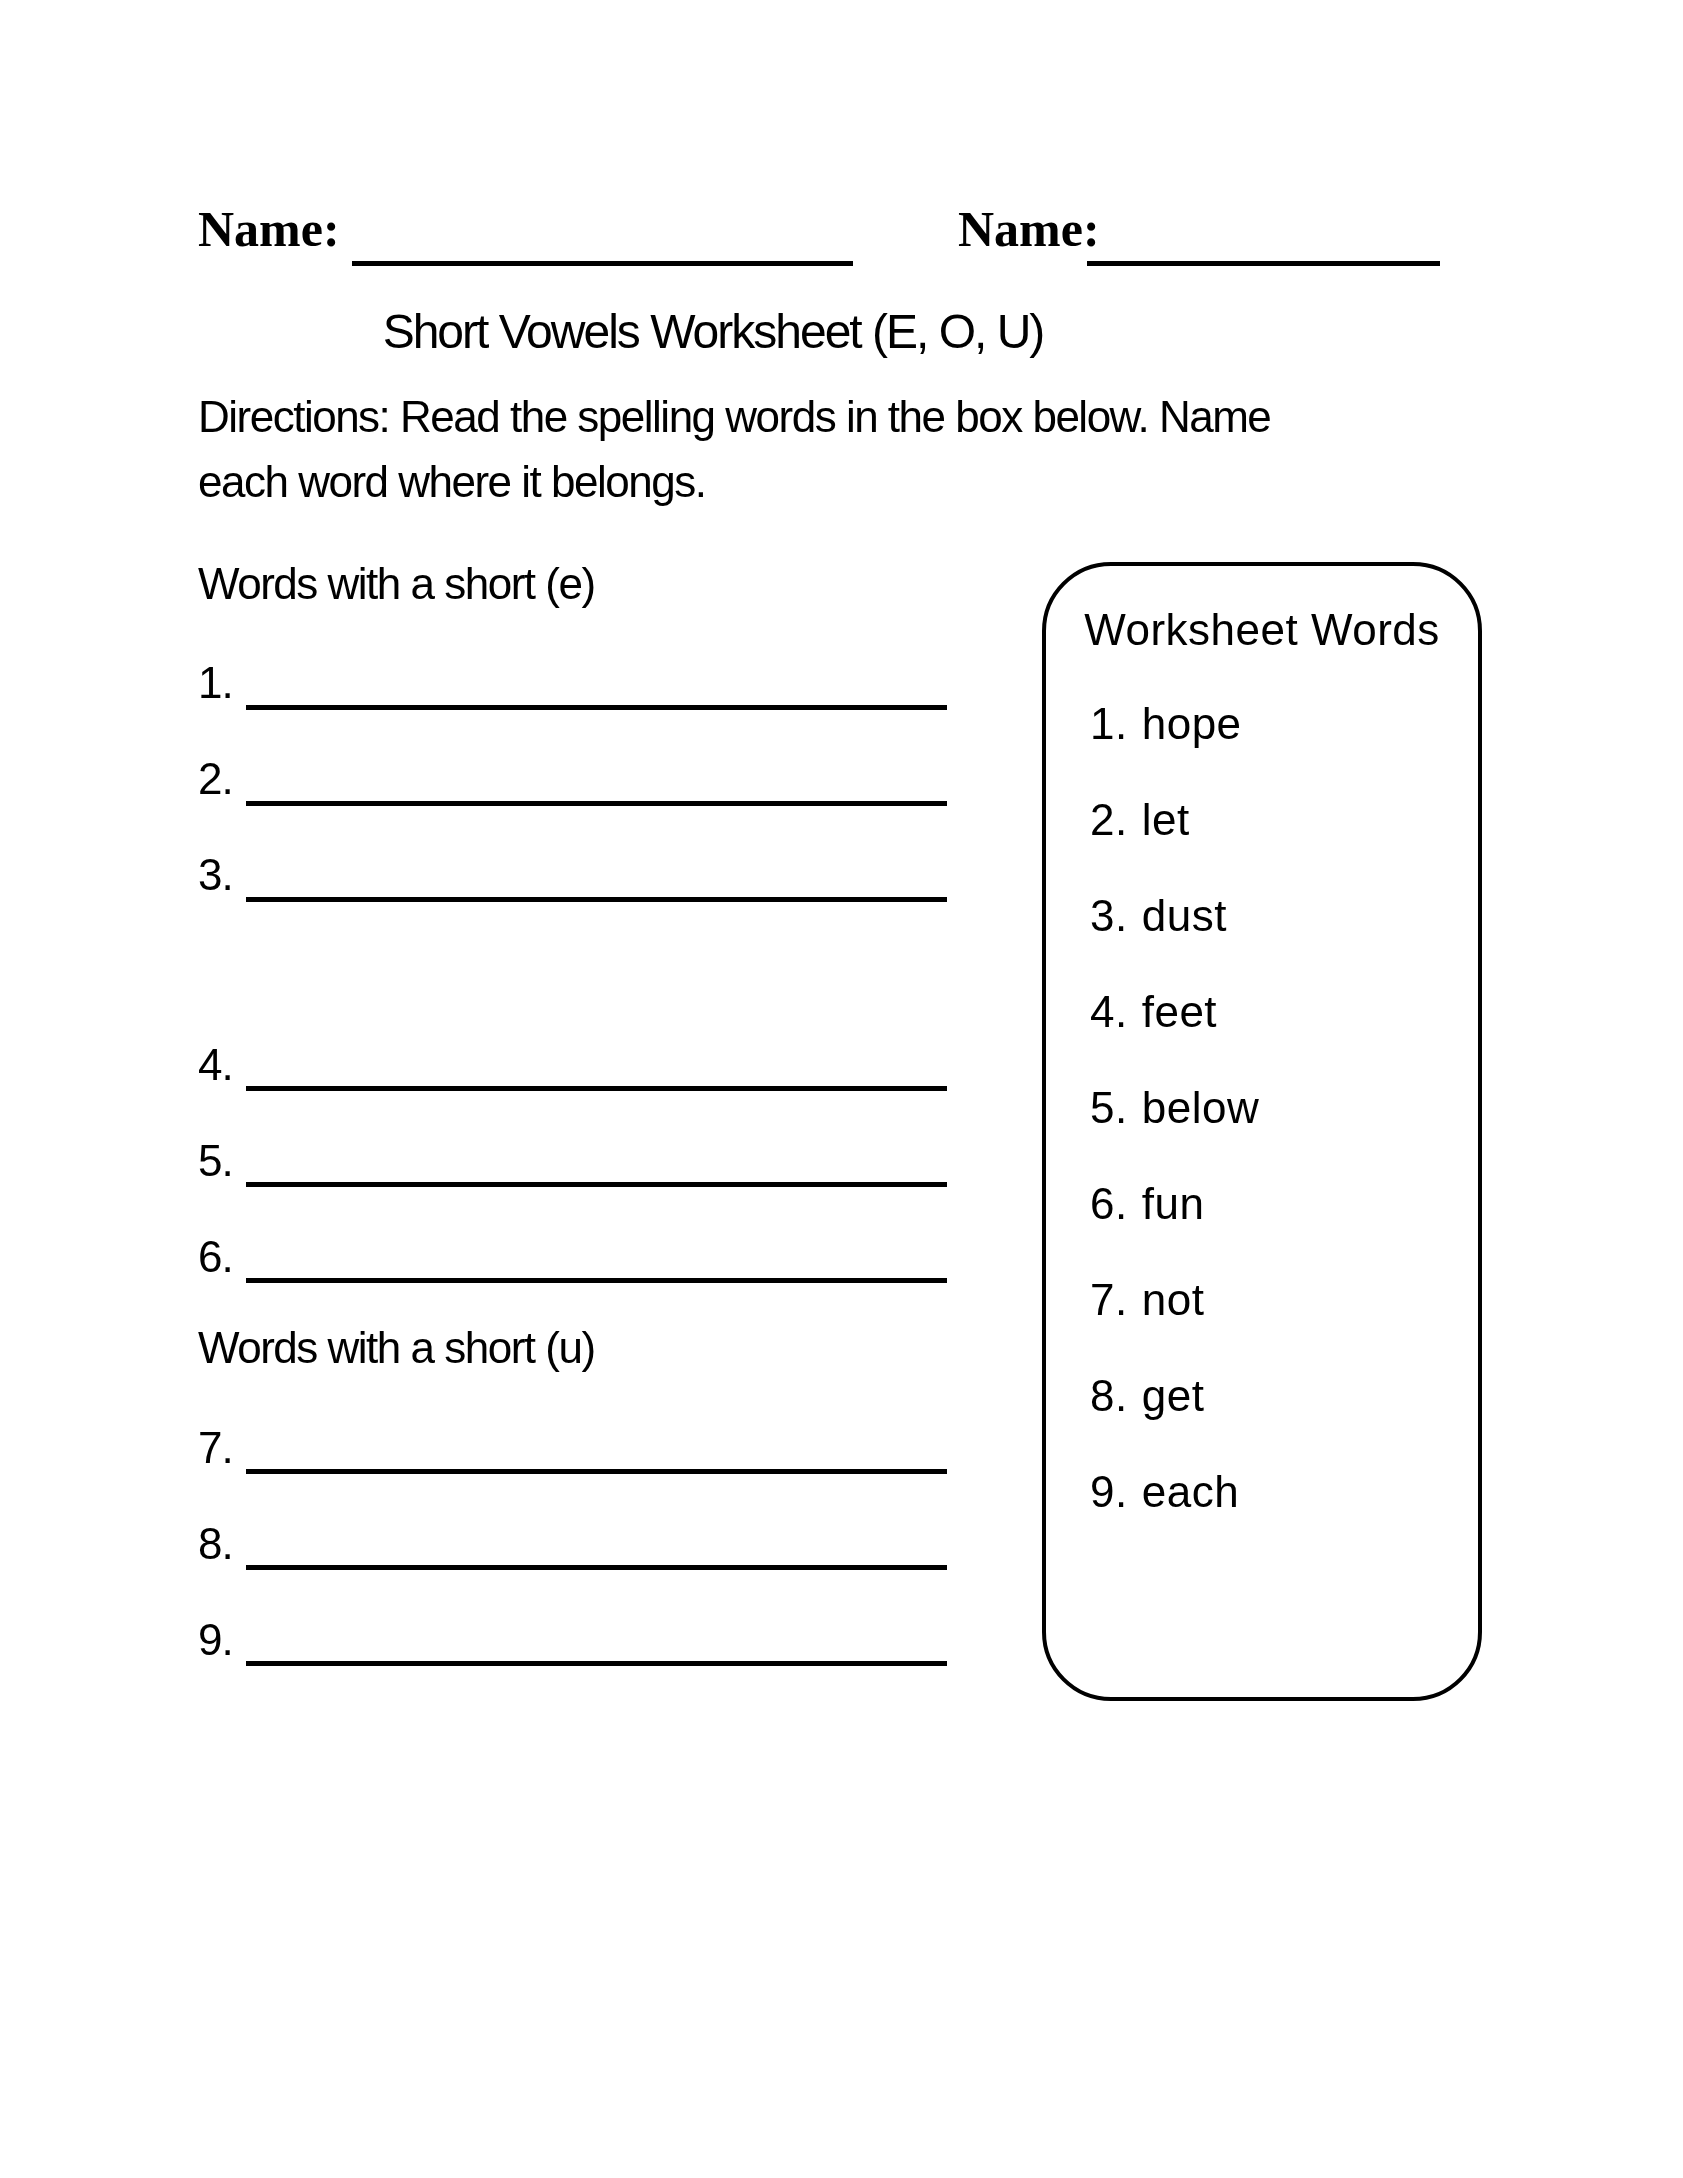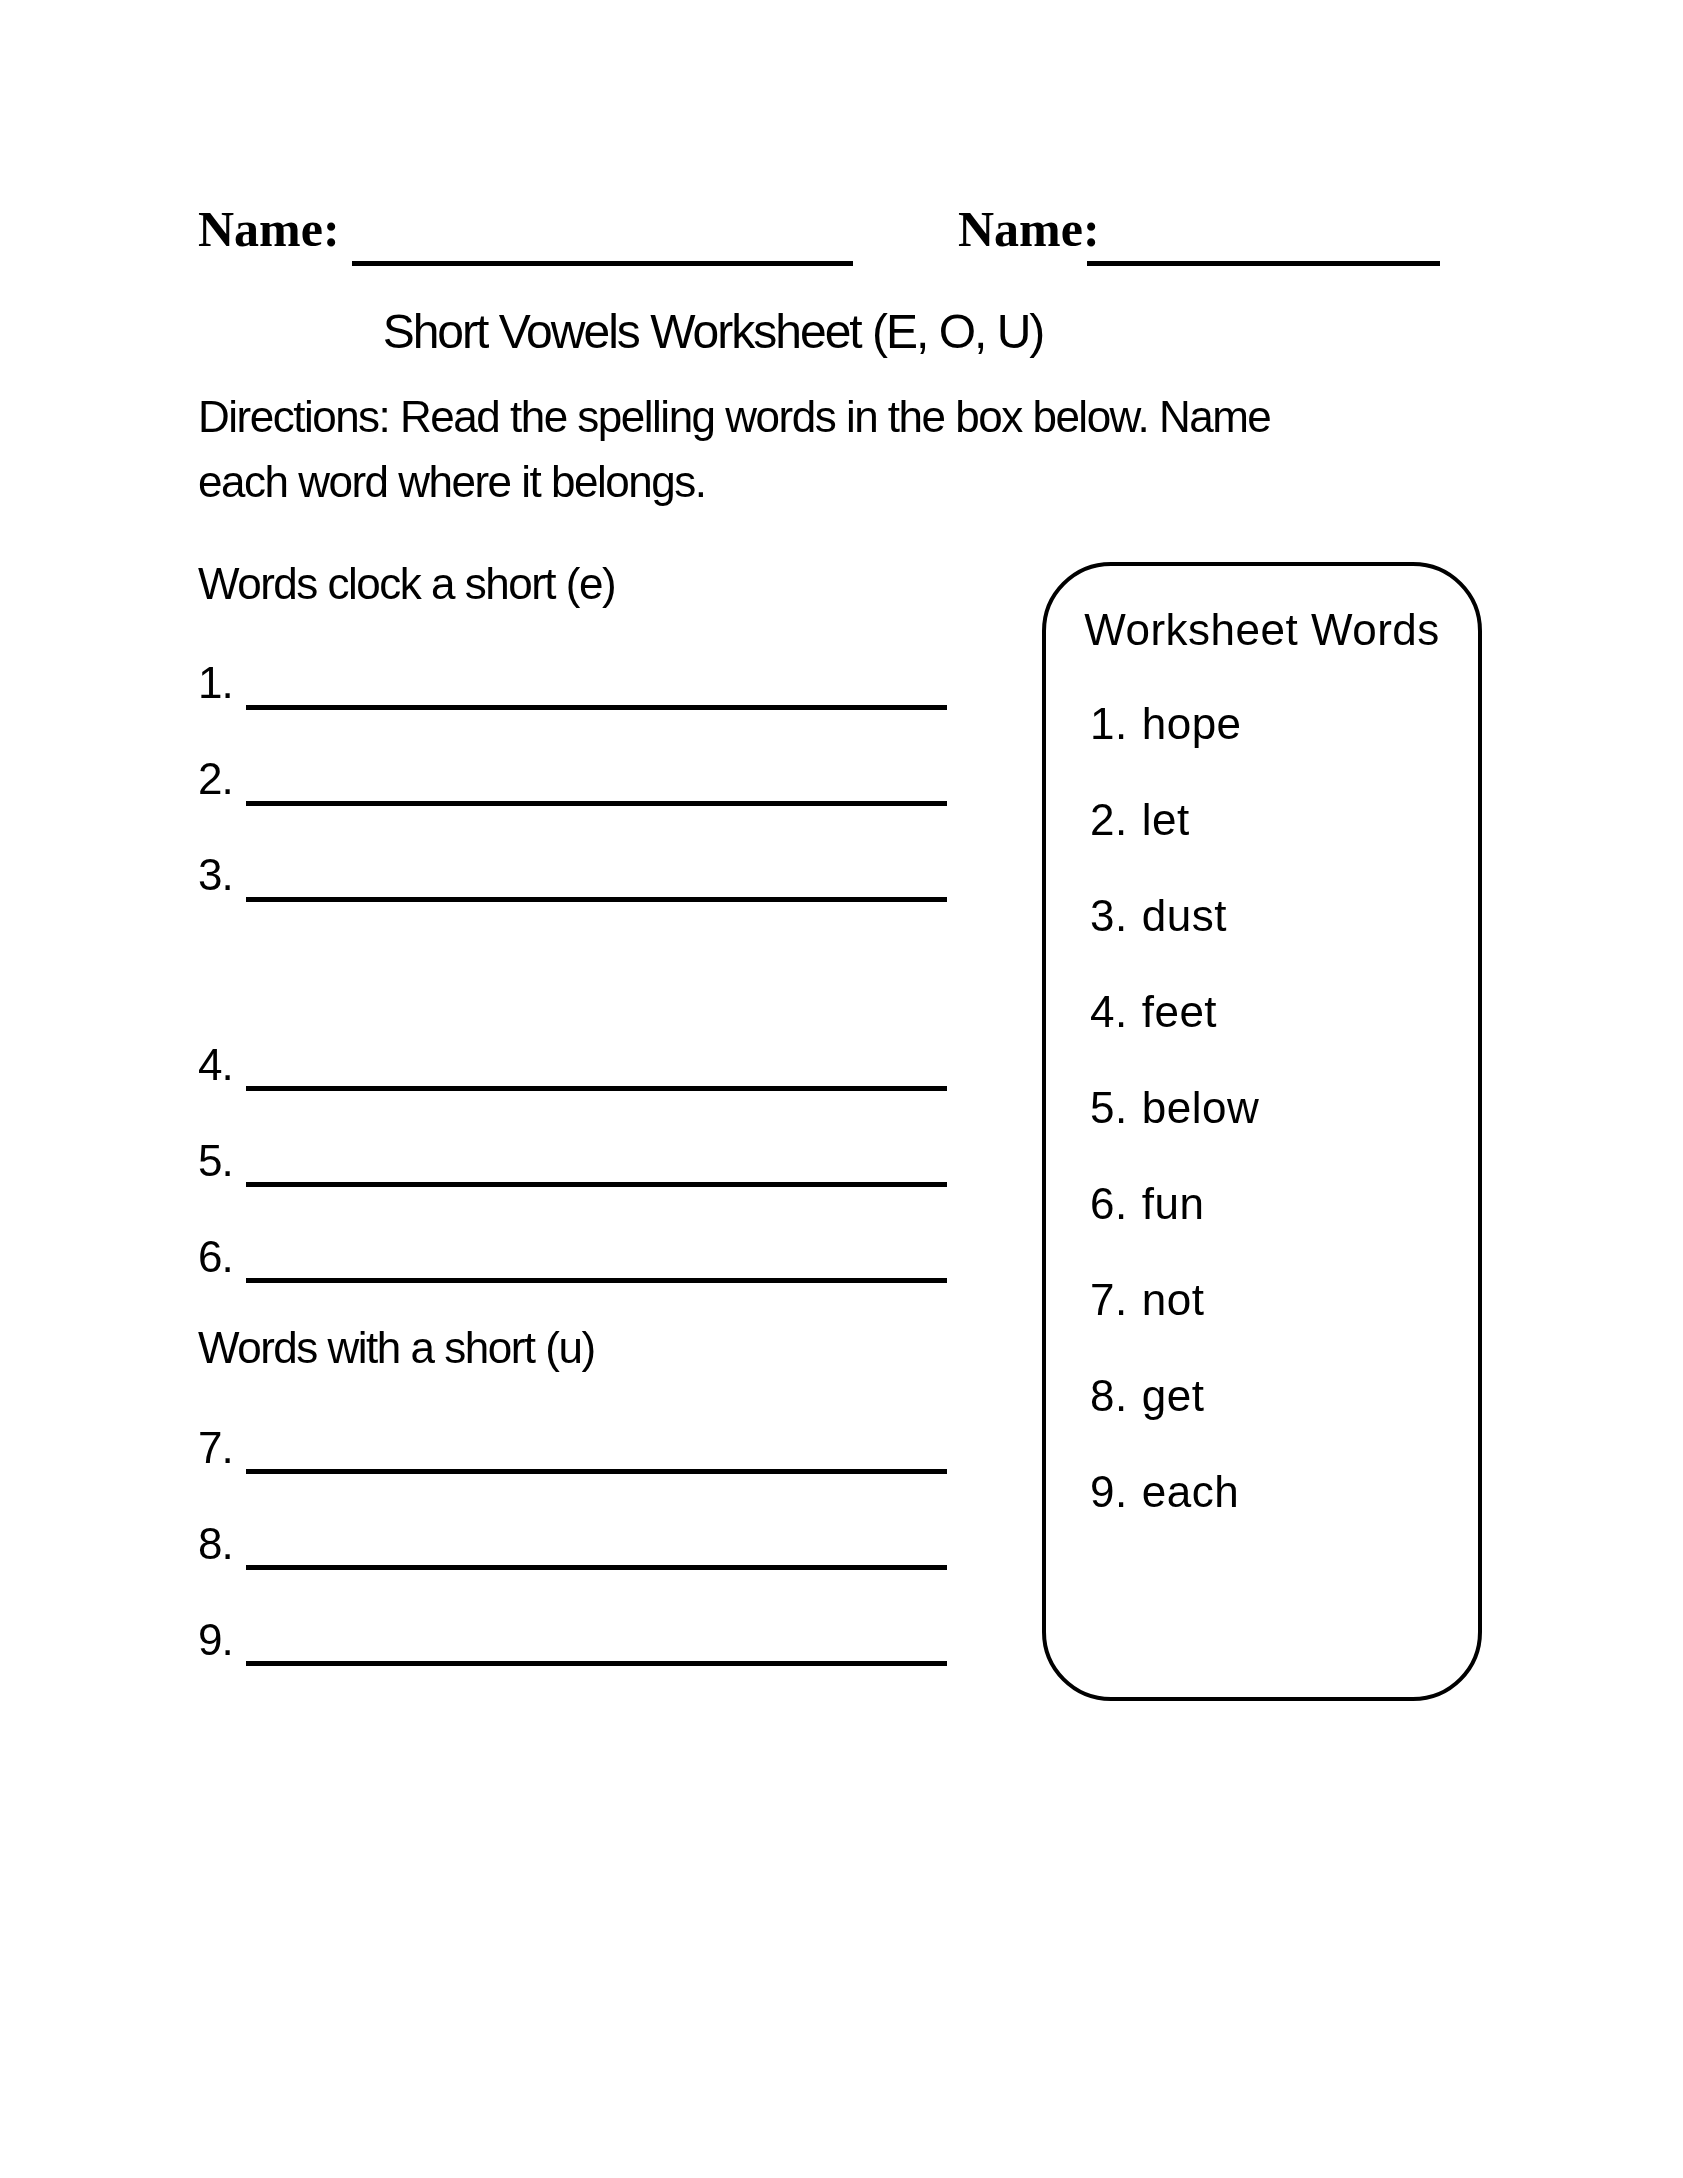--- a/index.html
+++ b/index.html
@@ -120,21 +120,21 @@
   <span class="abs serif-label" style="left:958px; top:200px;">Name:</span>
   <div class="hline header-line" style="left:1087px; top:261px; width:353px;"></div>
 
   <div class="abs title">Short Vowels Worksheet (E, O, U)</div>
 
   <div class="abs directions">
     <div>Directions: Read the spelling words in the box below. Name</div>
     <div>each word where it belongs.</div>
   </div>
 
-  <div class="abs section-heading" style="top:554px;">Words clock a short (e)</div>
+  <div class="abs section-heading" style="top:554px;">Words with a short (e)</div>
 
   <span class="abs blank-number" style="top:653px;">1.</span>
   <div class="hline blank-line" style="top:705px;"></div>
 
   <span class="abs blank-number" style="top:749px;">2.</span>
   <div class="hline blank-line" style="top:801px;"></div>
 
   <span class="abs blank-number" style="top:845px;">3.</span>
   <div class="hline blank-line" style="top:897px;"></div>
 

